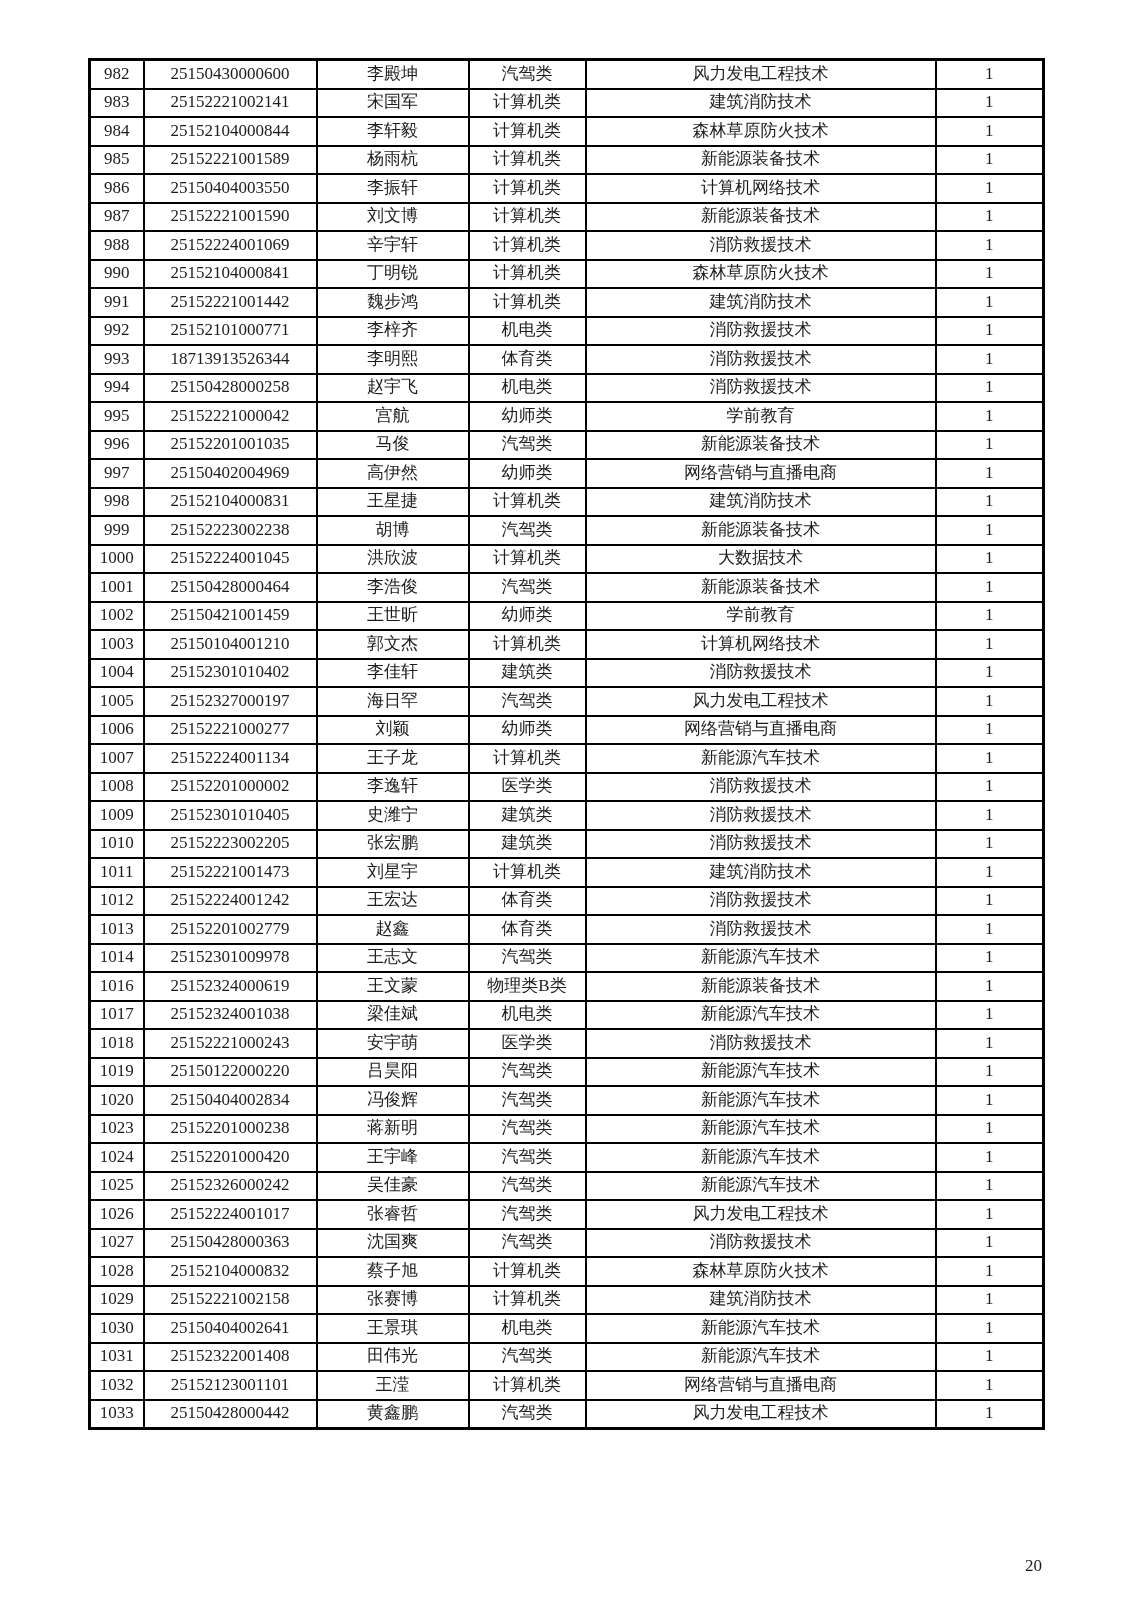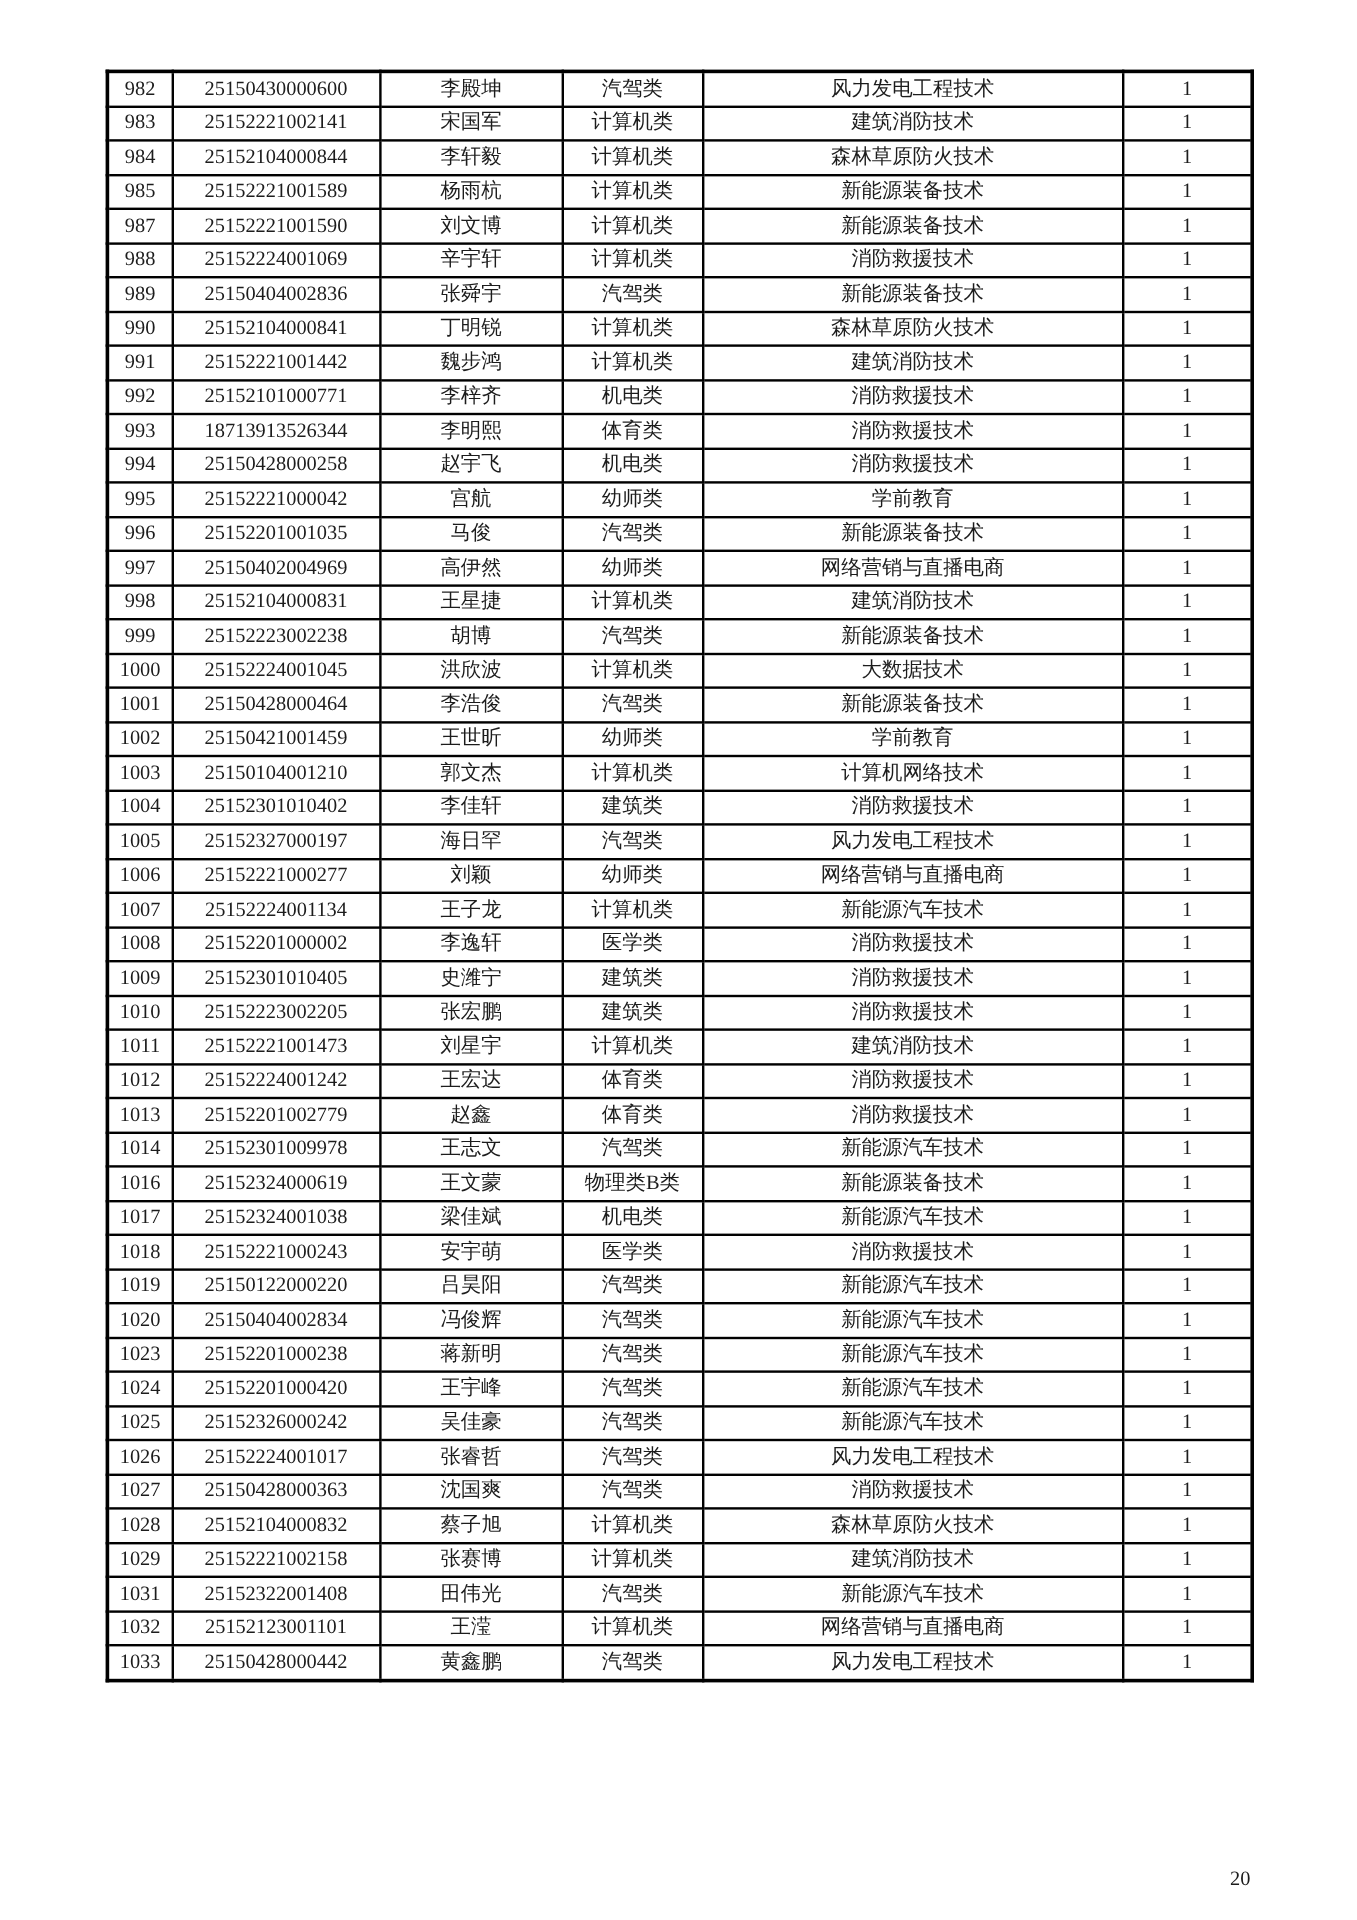--- a/index.html
+++ b/index.html
@@ -93,41 +93,41 @@
         </tr>
         <tr>
           <td>985</td>
           <td>25152221001589</td>
           <td>杨雨杭</td>
           <td>计算机类</td>
           <td>新能源装备技术</td>
           <td>1</td>
         </tr>
         <tr>
+          <td>986</td>
+          <td>25150404003550</td>
+          <td>李振轩</td>
+          <td>计算机类</td>
+          <td>计算机网络技术</td>
+          <td>1</td>
+        </tr>
+        <tr>
           <td>987</td>
           <td>25152221001590</td>
           <td>刘文博</td>
           <td>计算机类</td>
           <td>新能源装备技术</td>
           <td>1</td>
         </tr>
         <tr>
           <td>988</td>
           <td>25152224001069</td>
           <td>辛宇轩</td>
           <td>计算机类</td>
           <td>消防救援技术</td>
-          <td>1</td>
-        </tr>
-        <tr>
-          <td>989</td>
-          <td>25150404002836</td>
-          <td>张舜宇</td>
-          <td>汽驾类</td>
-          <td>新能源装备技术</td>
           <td>1</td>
         </tr>
         <tr>
           <td>990</td>
           <td>25152104000841</td>
           <td>丁明锐</td>
           <td>计算机类</td>
           <td>森林草原防火技术</td>
           <td>1</td>
         </tr>
@@ -410,20 +410,28 @@
           <td>计算机类</td>
           <td>森林草原防火技术</td>
           <td>1</td>
         </tr>
         <tr>
           <td>1029</td>
           <td>25152221002158</td>
           <td>张赛博</td>
           <td>计算机类</td>
           <td>建筑消防技术</td>
+          <td>1</td>
+        </tr>
+        <tr>
+          <td>1030</td>
+          <td>25150404002641</td>
+          <td>王景琪</td>
+          <td>机电类</td>
+          <td>新能源汽车技术</td>
           <td>1</td>
         </tr>
         <tr>
           <td>1031</td>
           <td>25152322001408</td>
           <td>田伟光</td>
           <td>汽驾类</td>
           <td>新能源汽车技术</td>
           <td>1</td>
         </tr>

